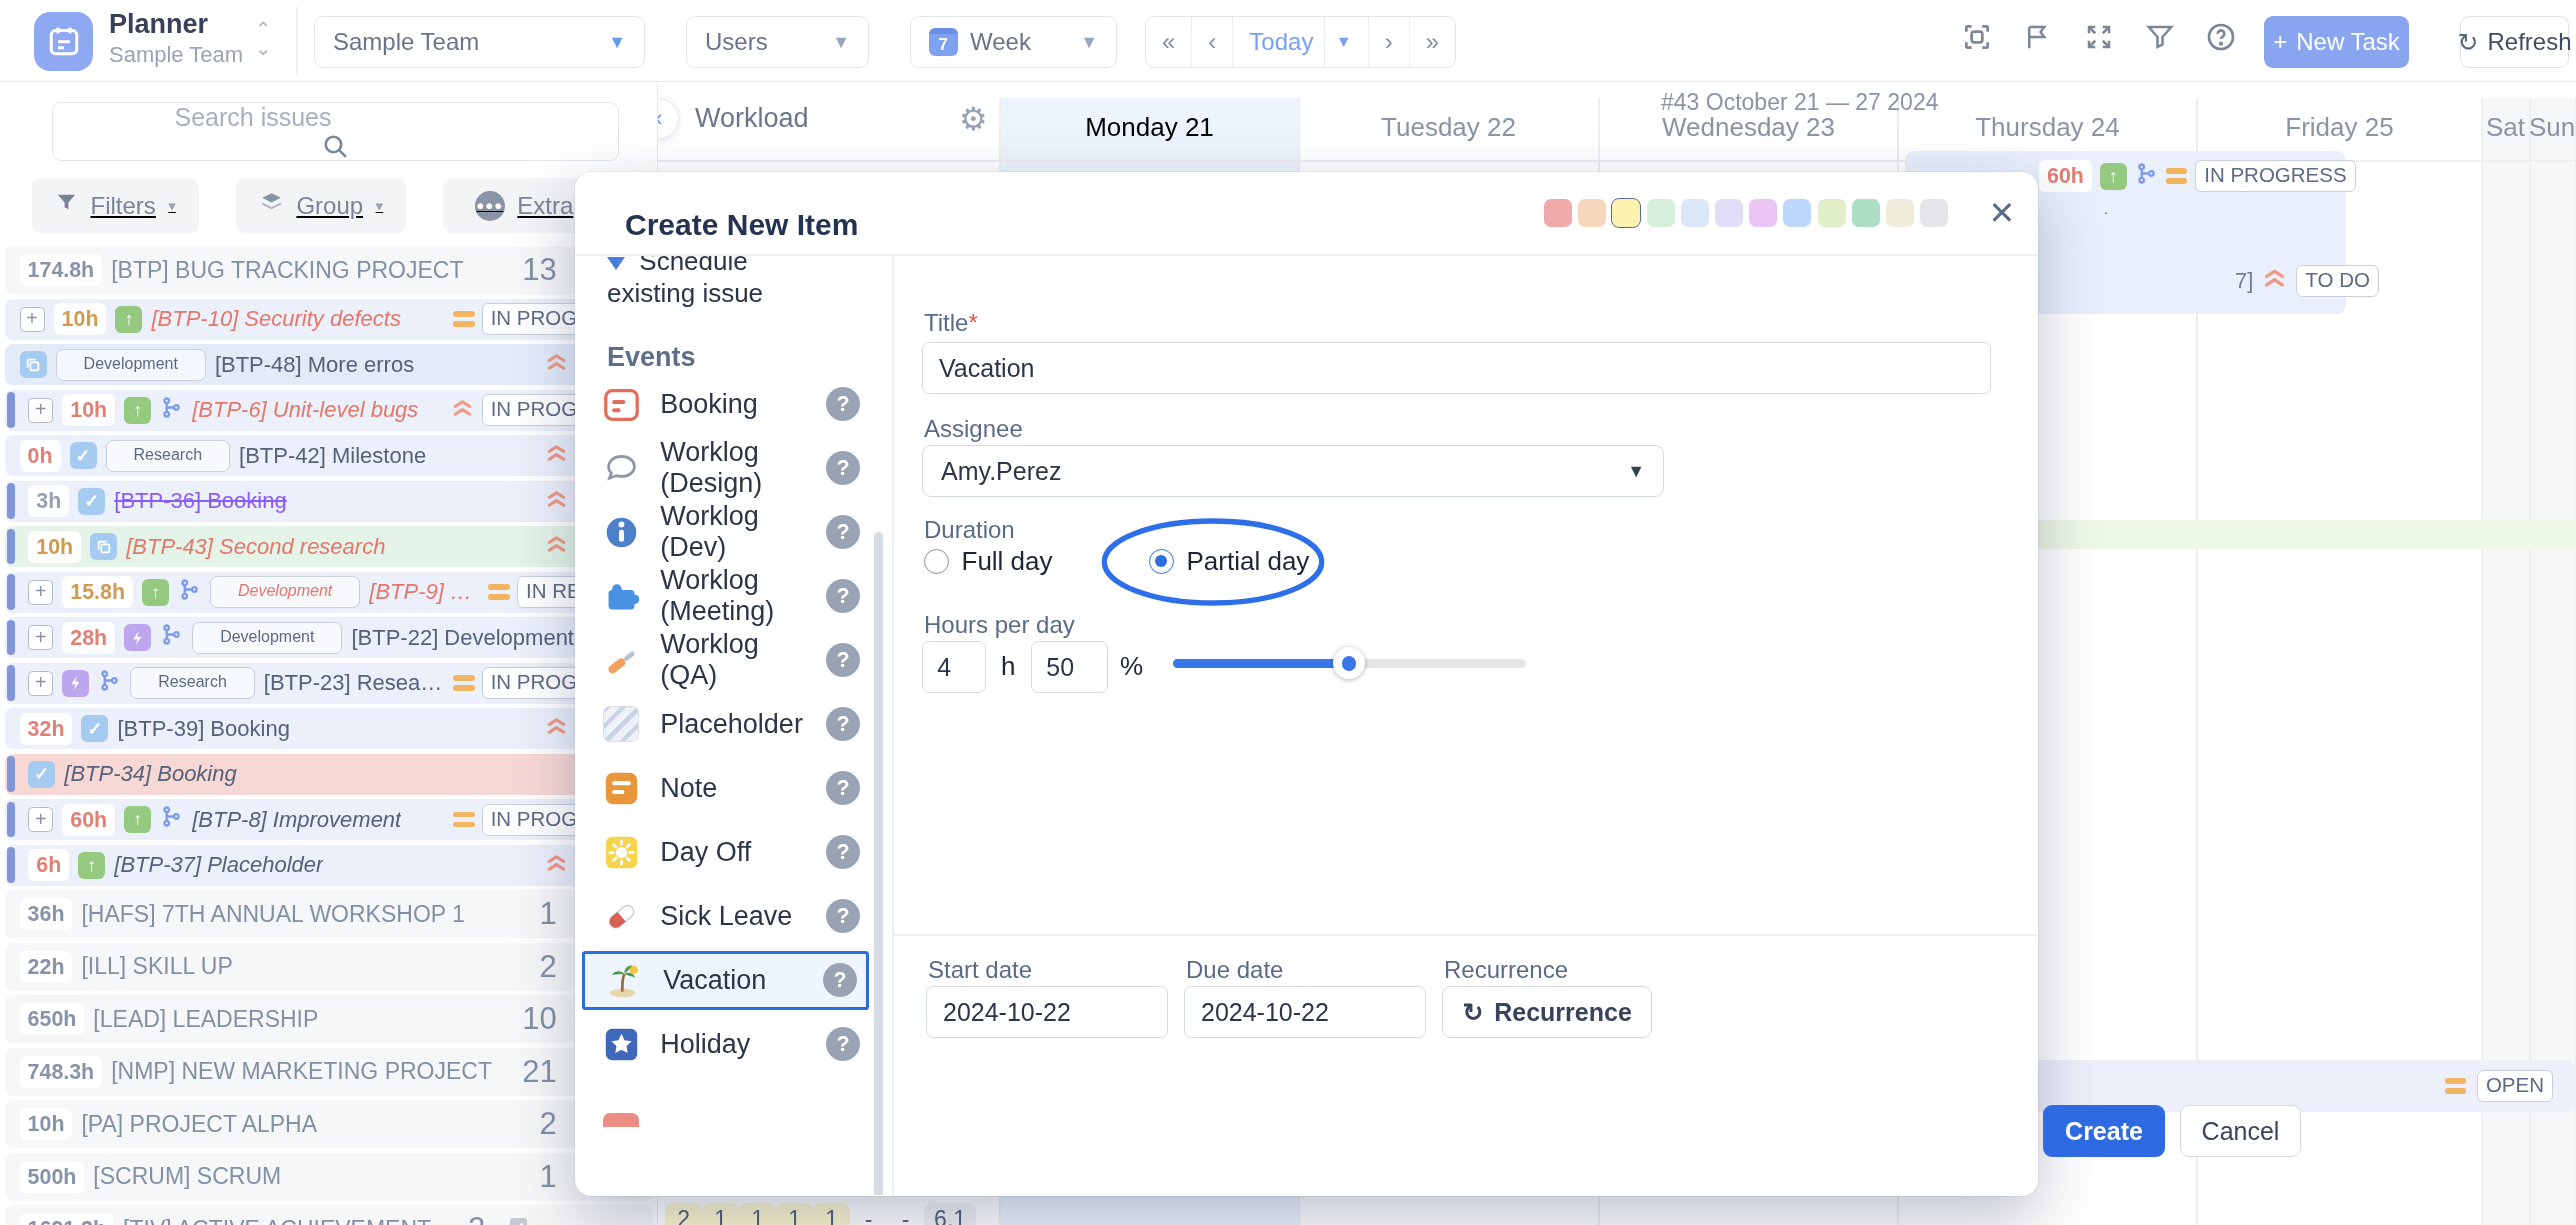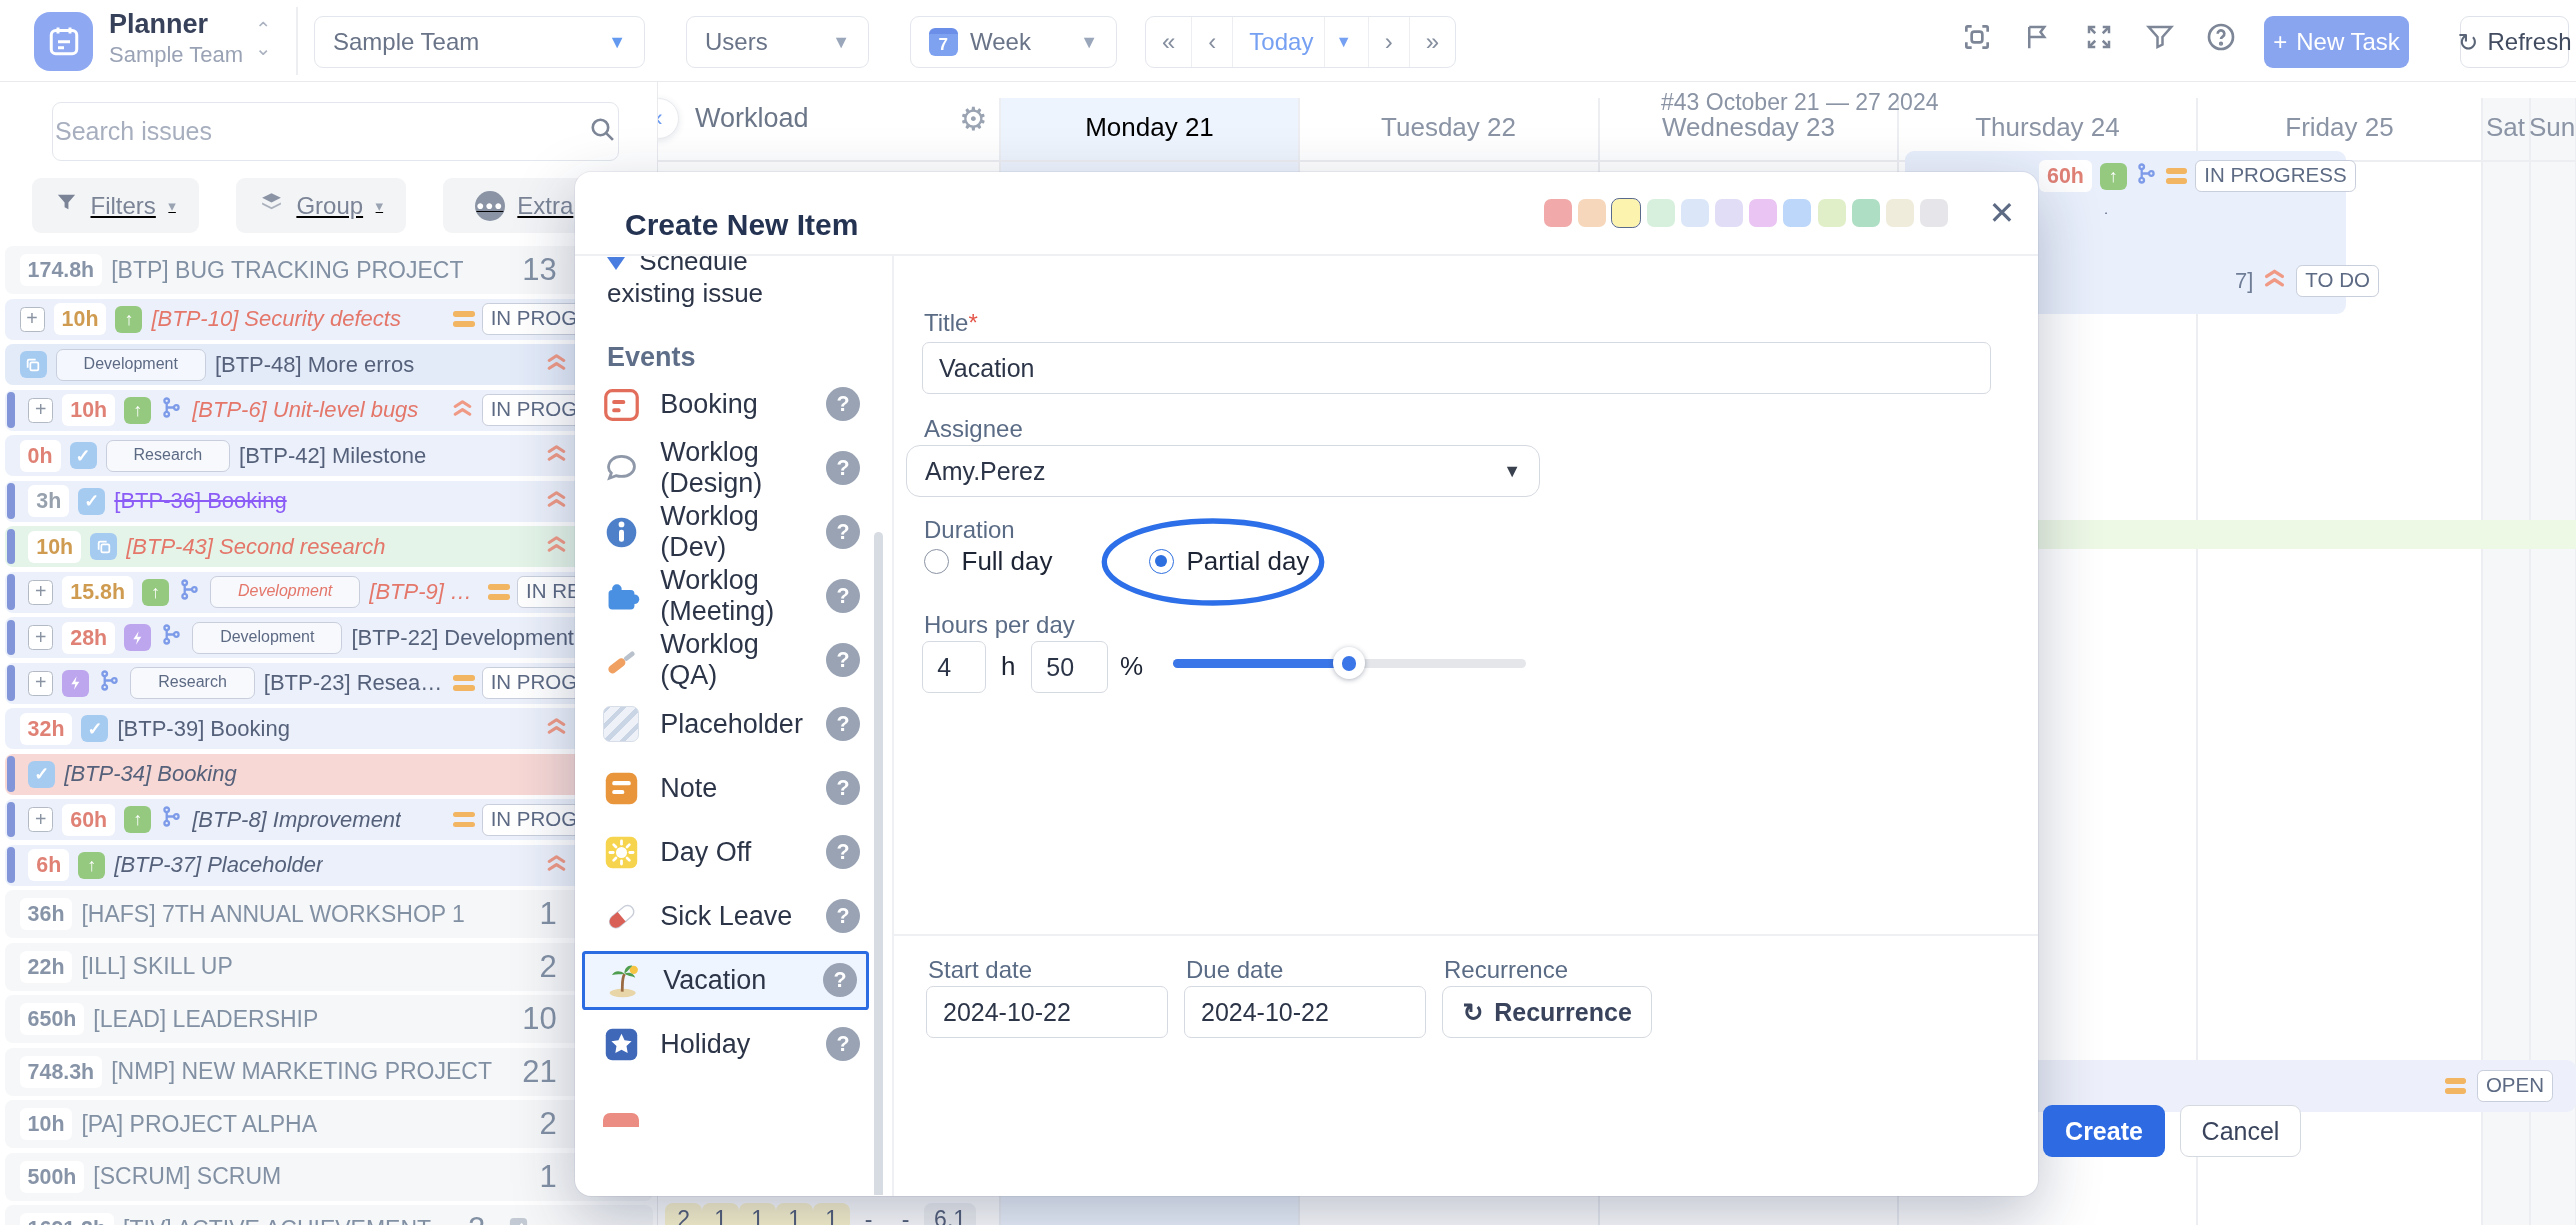--- a/index.html
+++ b/index.html
@@ -25,21 +25,21 @@
   .navgroup .today { color:#76a0f2; gap:10.7px; }
   .navgroup .today .dd { color:#76a0f2; font-size:16px; border-left:1.8px solid #eceef2; padding-left:10.7px; height:52px; display:flex; align-items:center; }
   .hdr-icons { position:absolute; left:1960px; top:19.6px; display:flex; gap:27px; align-items:center; }
   .hico { width:34px; height:34px; display:flex; align-items:center; justify-content:center; color:#7d8697; }
   .btn-newtask { position:absolute; left:2264px; top:16px; width:145px; height:52px; background:#8aa5ef; border:none; border-radius:9px; color:#fff; font-size:24px; display:flex; align-items:center; justify-content:center; gap:9px; cursor:pointer; font-family:inherit; }
   .btn-refresh { position:absolute; left:2460px; top:16px; width:109px; height:52px; background:#fff; border:1.8px solid #dfe3e9; border-radius:9px; color:#424c60; font-size:24px; display:flex; align-items:center; justify-content:center; gap:9px; cursor:pointer; font-family:inherit; }
   .btn-refresh .ric { font-size:25px; color:#5a6577; }
 
   
   .sidebar { position:absolute; left:0; top:82px; width:658px; height:1144px; background:#fff; border-right:1.8px solid #e8eaee; z-index:20; overflow:hidden; }
-  .search-wrap { position:absolute; left:52px; top:19.6px; width:567px; height:59px; border:1.8px solid #e3e6ec; border-radius:9px; background:#fff; display:flex; align-items:center; padding:0 2px; }
+  .search-wrap { position:absolute; left:52px; top:19.6px; width:567px; height:59px; border:1.8px solid #e3e6ec; border-radius:9px; background:#fff; display:flex; align-items:center; padding:0 2px;flex-direction:column; }
   .search-wrap input { flex:1; border:none; outline:none; font-size:25px; color:#55617a; font-family:inherit; }
   .search-wrap input::placeholder { color:#a7afbf; }
   .fbtns { position:absolute; left:32px; top:96px; display:flex; gap:37px;text-decoration:underline; }
   .fbtn { height:55px; min-width:162px; background:#f3f4f6; border:none; border-radius:9px; display:flex; align-items:center; justify-content:center; gap:12.5px; font-size:24px; color:#7a8496; cursor:pointer; font-family:inherit; padding:0 23px; }
   .fbtn .caret { font-size:15px; color:#9aa3b2; }
   .extra-dot { width:30px; height:30px; border-radius:50%; background:#8a94a5; color:#fff; font-size:13.4px; letter-spacing:0.9px; display:flex; align-items:center; justify-content:center; }
 
   .rows { position:absolute; left:0; top:164px; width:658px; }
   .srow { position:relative; display:flex; align-items:center; gap:9px; margin:0 5.3px 4.5px 5.3px; padding:0 10.7px 0 14.3px; border-radius:8px; font-size:22px; color:#55617a; white-space:nowrap; overflow:visible;justify-content:flex-end; }
   .srow.item { height:41px; }
@@ -774,21 +774,21 @@
           </div>
         </div>
       <div class="escroll"></div>
     </div>
 
     <div class="form">
       <div class="pos flabel" style="left:32px; top:53px;"><span>Title</span><span class="req">*</span></div>
       <input class="pos finput" style="left: 30px; top: 86px; width: 1069px;" value="Vacation">
 
       <div class="pos flabel" style="left:32px; top:159px;">Assignee</div>
-      <div class="pos fselect" style="left:14px; top:189px; width:634px;border-radius:14px;">
+      <div class="pos fselect" style="left:30px; top:189px; width:742px;">
         <span>Amy.Perez</span>
           <span class="chev">▼</span>
       </div>
 
       <div class="pos flabel" style="left:32px; top:260px;">Duration</div>
       <div class="pos radio" style="left:32px; top:290px;">
         <span class="rdot"></span>
           <span>Full day</span>
       </div>
       <div class="pos radio" style="left:257px; top:290px;">

